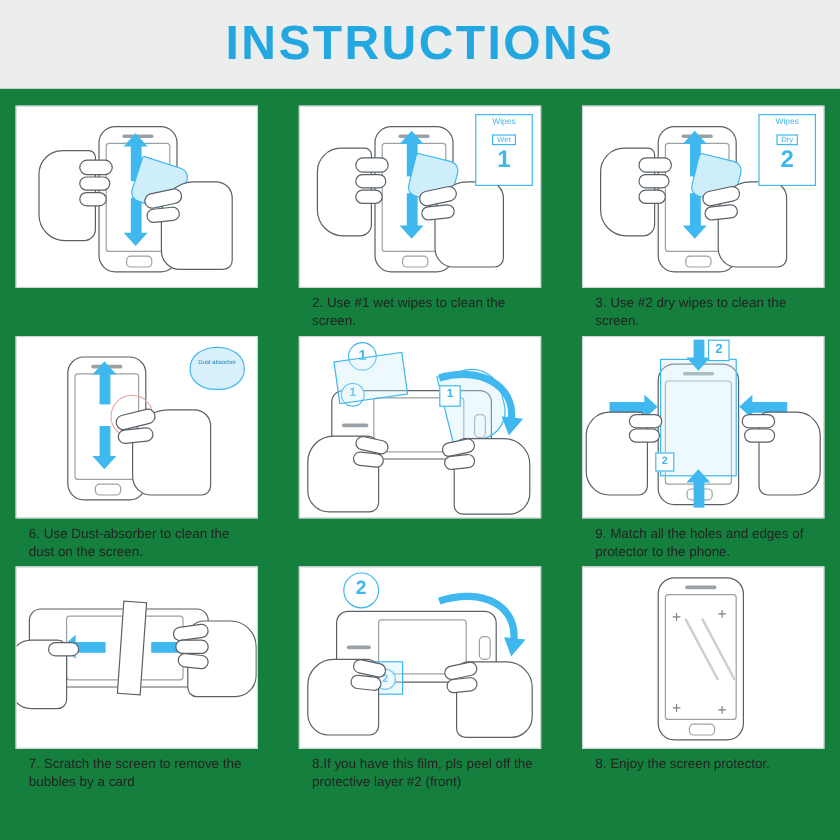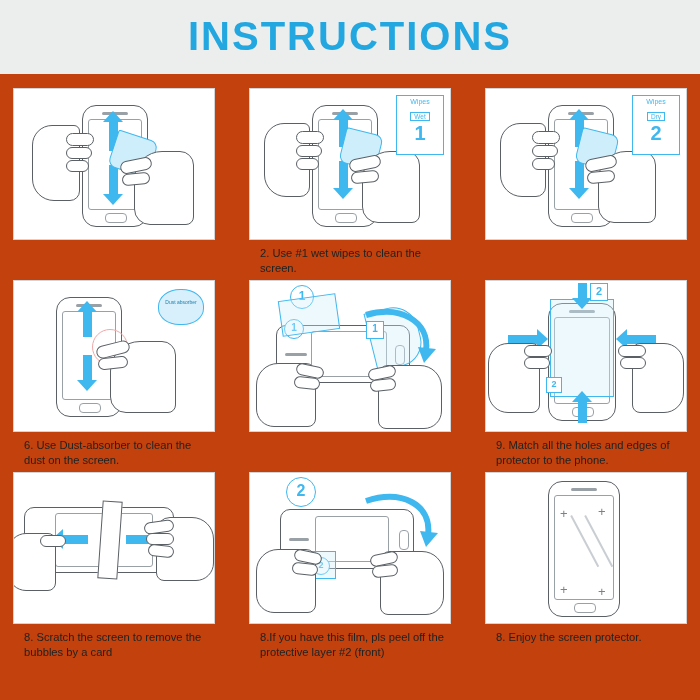--- a/index.html
+++ b/index.html
@@ -2,21 +2,21 @@
 <html><head>
 <meta charset="utf-8">
 <style>
   html, body { margin:0; padding:0; }
   body {
     width:700px; height:700px;
     background:#ffffff;
     font-family:"Liberation Sans", sans-serif;
     overflow:hidden;
   }
-  #sheet { position:relative; width:700px; height:700px; background:#c2410c; }
+  #sheet { position:relative; width:700px; height:700px; background:#15803d; }
 
   
   .header {
     position:absolute; left:0; top:0; width:700px; height:74px;
     background:#eceded;
   }
   .header .title {
     position:absolute; left:0; top:14px; width:700px;
     text-align:center;
     font-size:40px; font-weight:bold; letter-spacing:2px;
@@ -255,20 +255,21 @@
         <div class="hand" style="left:112px; top:62px; width:56px; height:70px; border-radius:28px 14px 8px 16px;"></div>
         <div class="finger" style="left:99px; top:68px; width:30px; height:11px; transform:rotate(-12deg);"></div>
         <div class="finger" style="left:101px; top:82px; width:26px; height:10px; transform:rotate(-6deg);"></div>
 
         <div class="wipepack" style="right:6px; top:6px; width:46px; height:58px;">
           <div class="wlabel">Wipes</div>
           <div class="wtag">Dry</div>
           <div class="wnum">2</div>
         </div>
       </div>
+      <div class="caption">3. Use #2 dry wipes to clean the screen.</div>
     </div>
 
     <div class="cell c0 r1">
       <div class="panel">
         <div class="phone" style="left:42px; top:16px; width:64px; height:118px;">
           <div class="speaker"></div>
           <div class="screen"></div>
           <div class="home"></div>
         </div>
         <div class="arrow v up" style="left:69px; top:30px; height:26px;"></div>
@@ -363,21 +364,21 @@
         <div class="arrow h right" style="left:112px; top:62px; width:26px;"></div>
 
         <div class="hand" style="left:142px; top:44px; width:56px; height:62px; border-radius:14px 22px 18px 8px;"></div>
         <div class="finger" style="left:130px; top:48px; width:28px; height:10px; transform:rotate(-8deg);"></div>
         <div class="finger" style="left:132px; top:60px; width:26px; height:10px;"></div>
         <div class="finger" style="left:134px; top:72px; width:24px; height:10px; transform:rotate(6deg);"></div>
 
         <div class="hand" style="left:-6px; top:60px; width:46px; height:56px; border-radius:18px 8px 8px 18px;"></div>
         <div class="finger" style="left:26px; top:62px; width:24px; height:10px;"></div>
       </div>
-      <div class="caption">8. Scratch the screen to remove the bubbles by a card</div>
+      <div class="caption">7. Scratch the screen to remove the bubbles by a card</div>
     </div>
 
     <div class="cell c1 r2">
       <div class="panel">
         <div class="phone" style="left:30px; top:36px; width:132px; height:58px; border-radius:10px;">
           <div style="position:absolute; left:34px; top:6px; right:24px; bottom:6px; border:1px solid #9aa1a6; border-radius:3px;"></div>
           <div style="position:absolute; left:8px; top:50%; width:20px; height:2.5px; margin-top:-1px; background:#9aa1a6; border-radius:2px;"></div>
           <div style="position:absolute; right:4px; top:50%; width:8px; height:18px; margin-top:-9px; border:1px solid #9aa1a6; border-radius:4px;"></div>
         </div>
 

